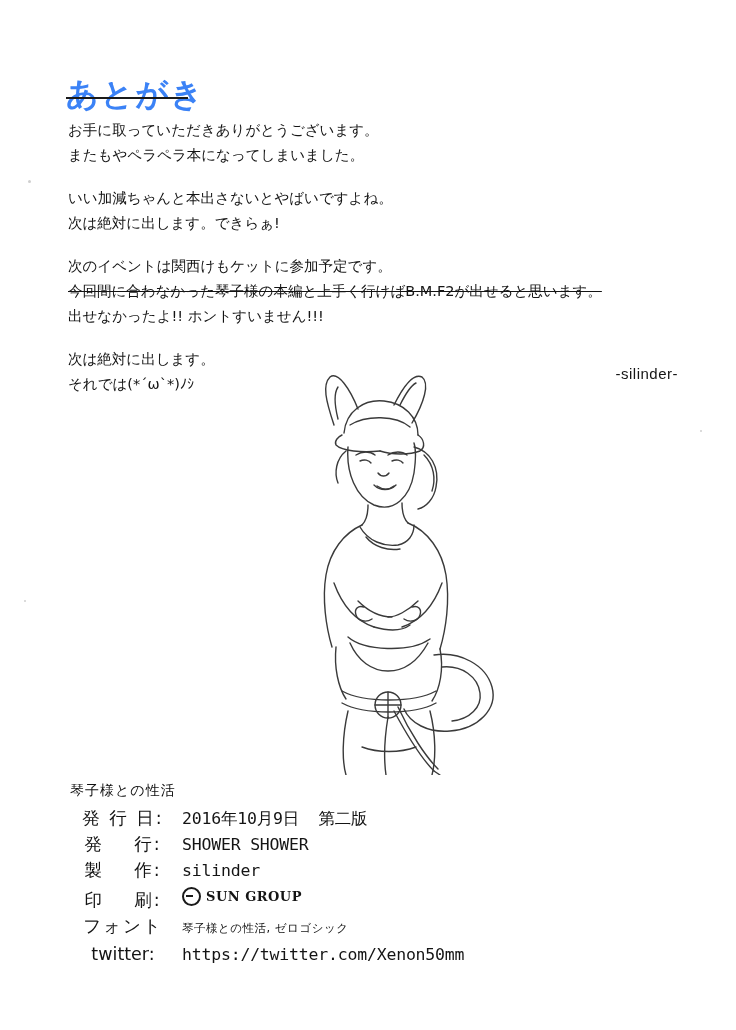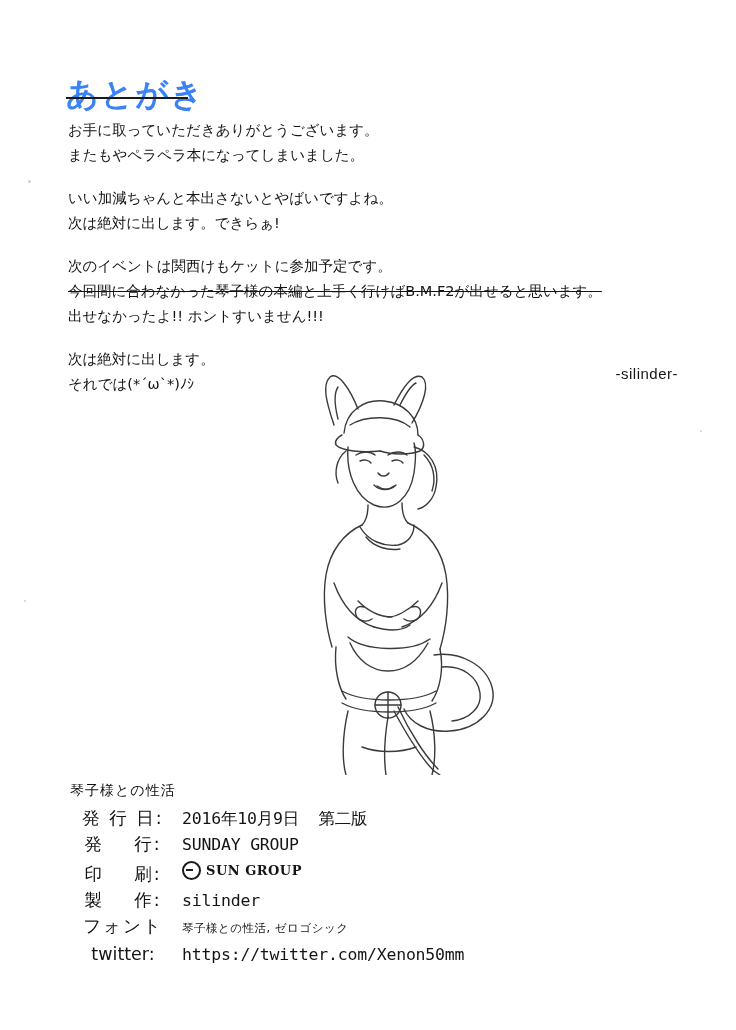--- a/index.html
+++ b/index.html
@@ -275,37 +275,37 @@
   <div class="colophon">
     <div class="colophon-title">琴子様との性活</div>
 
     <div class="colo-row">
       <span class="colo-label jp">発 行 日:</span>
       <span class="colo-value">2016年10月9日  第二版</span>
     </div>
 
     <div class="colo-row">
       <span class="colo-label jp">発    行:</span>
-      <span class="colo-value">SUNDAY GROUP</span>
+      <span class="colo-value">SHOWER SHOWER</span>
+    </div>
+
+    <div class="colo-row">
+      <span class="colo-label jp">製    作:</span>
+      <span class="colo-value">silinder</span>
     </div>
 
     <div class="colo-row">
       <span class="colo-label jp">印    刷:</span>
       <span class="printer">
         <span class="sun-mark"></span>
         <span class="sun-name">SUN GROUP</span>
       </span>
     </div>
 
     <div class="colo-row">
-      <span class="colo-label jp">製    作:</span>
-      <span class="colo-value">silinder</span>
-    </div>
-
-    <div class="colo-row">
       <span class="colo-label jp">フォント</span>
       <span class="colo-value small">琴子様との性活, ゼロゴシック</span>
     </div>
 
 
     <div class="colo-row">
       <span class="colo-label">twitter:</span>
       <span class="colo-value">https://twitter.com/Xenon50mm</span>
     </div>
   </div>

